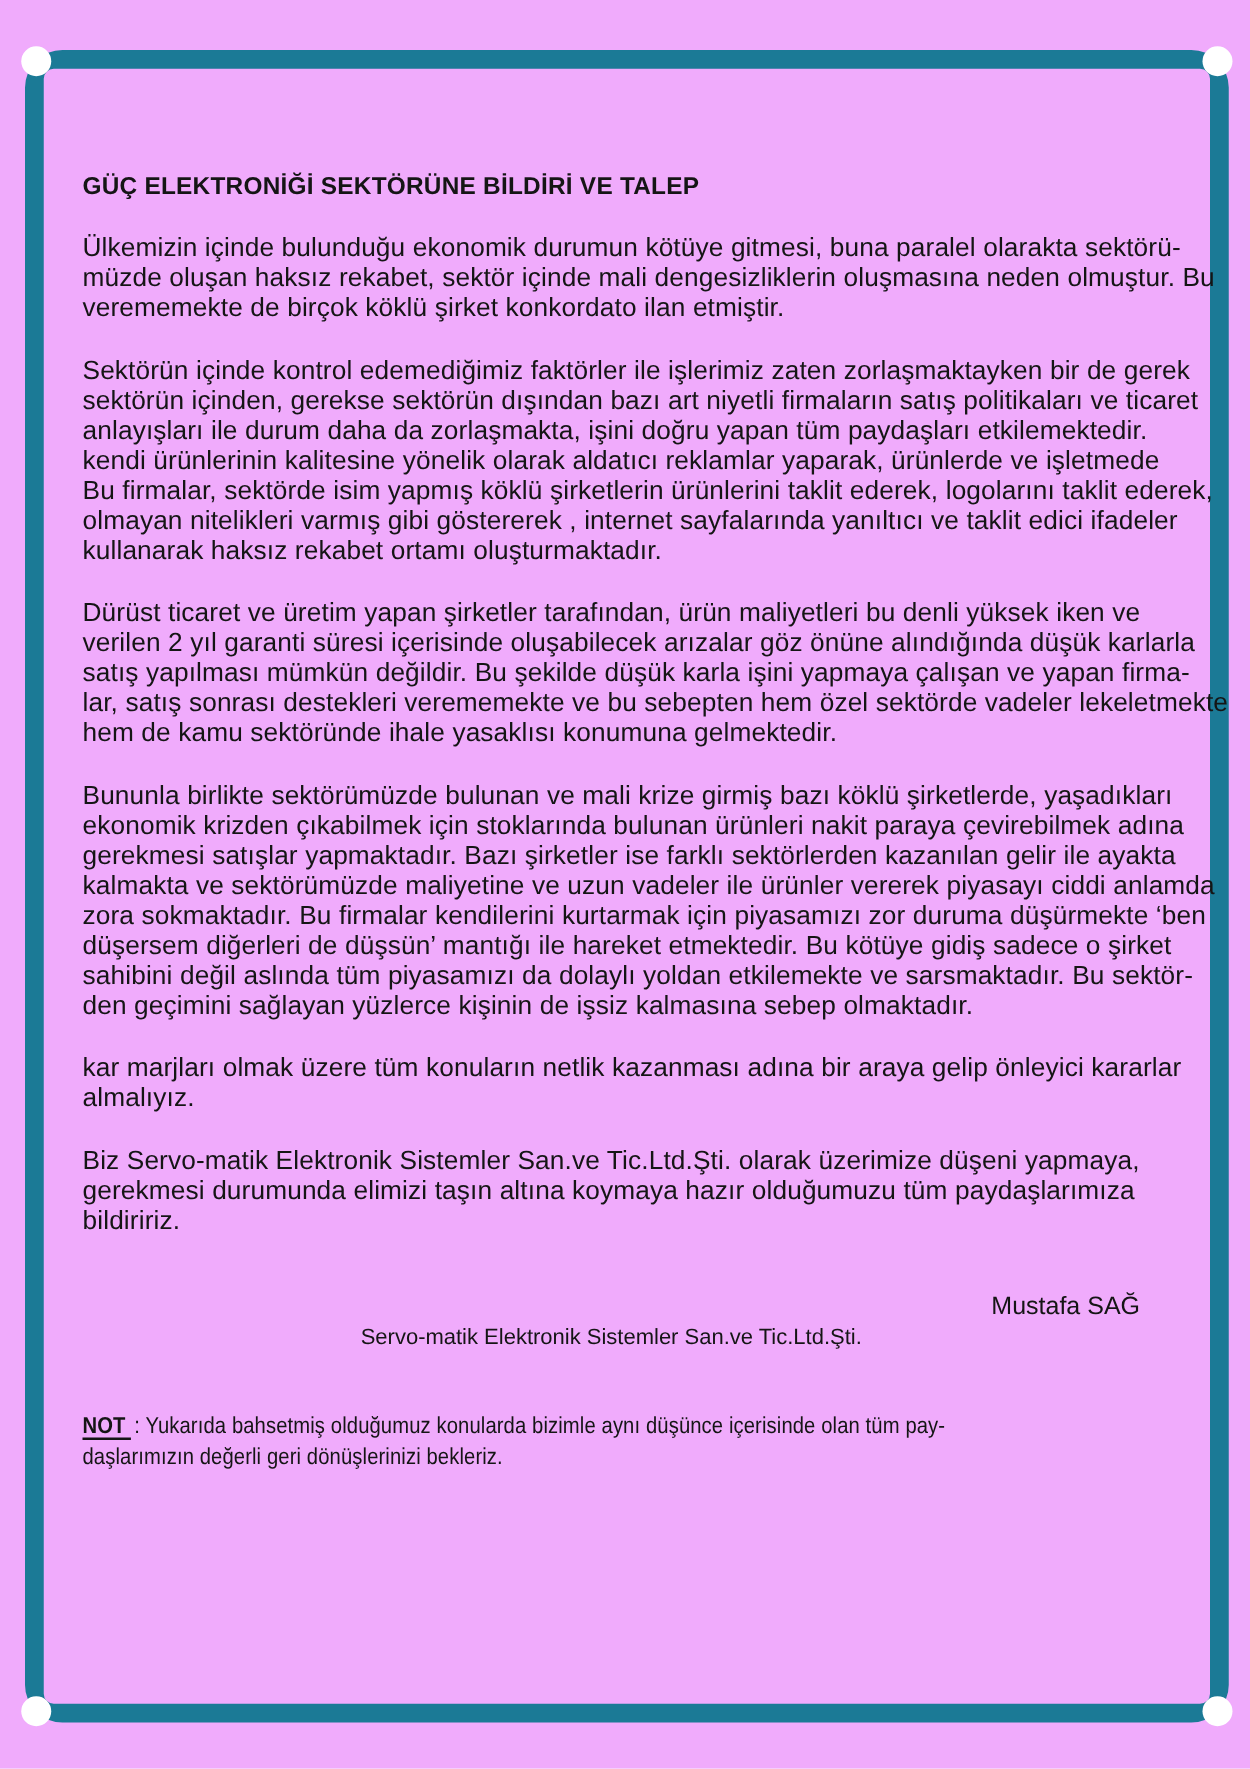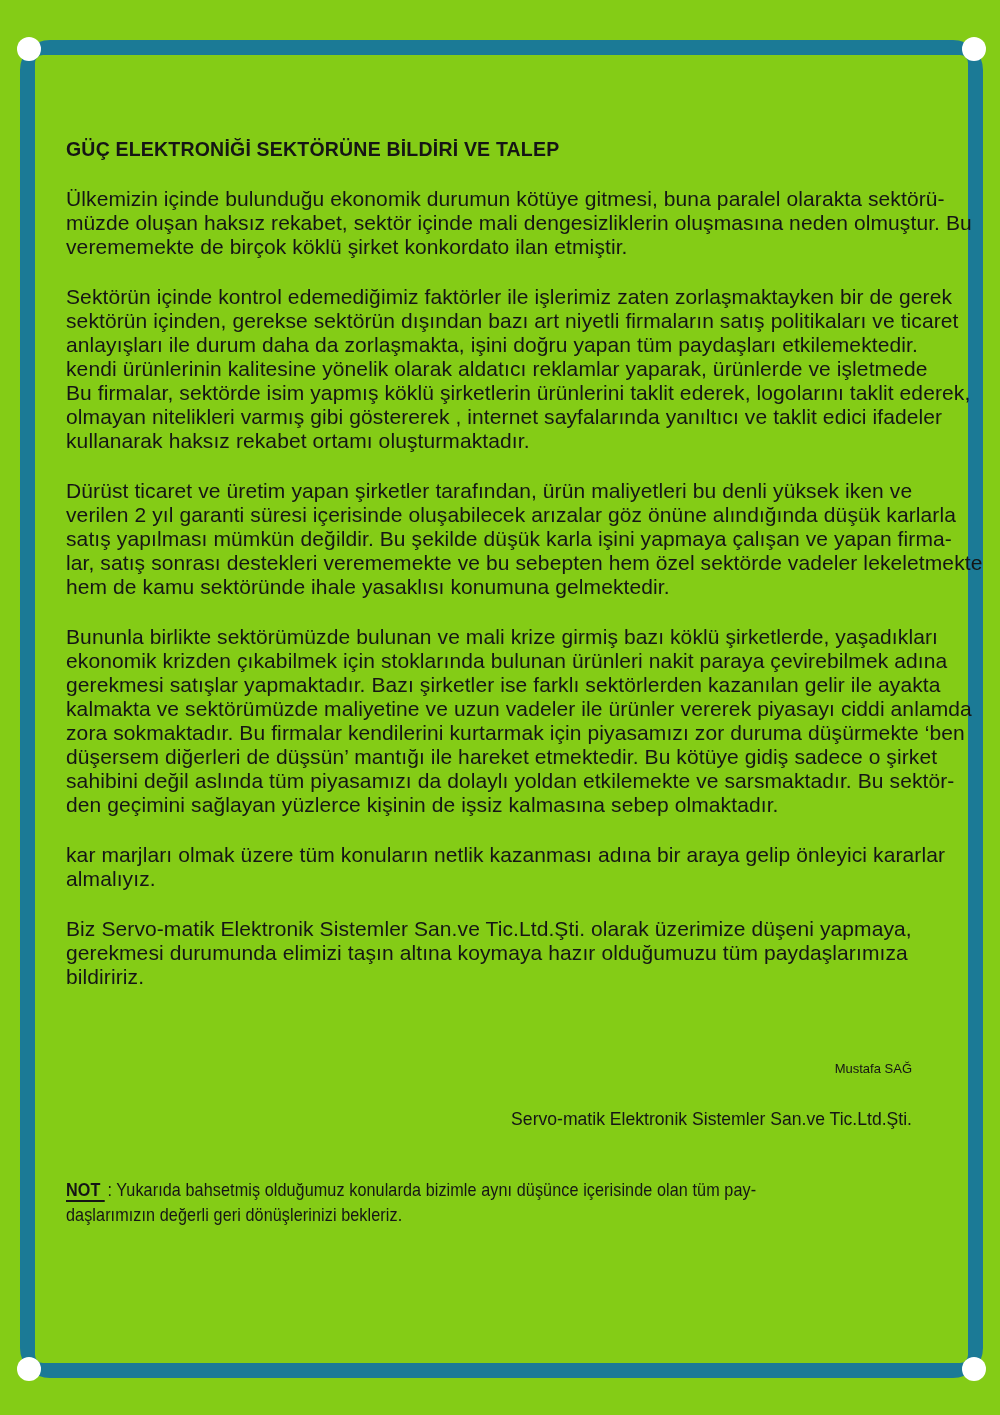--- a/index.html
+++ b/index.html
@@ -1,20 +1,20 @@
 <!DOCTYPE html>
 <html><head>
 <meta charset="utf-8">
 <style>
   * { margin:0; padding:0; box-sizing:border-box; }
   html,body { background:#ffffff; }
   .page {
     position:relative;
     width:1000px; height:1415px;
-    background:#84cc16;
+    background:#f0abfc;
     font-family:"Liberation Sans", sans-serif;
     color:#151515;
     overflow:hidden;
   }
   .frame-svg { position:absolute; left:0; top:0; width:1000px; height:1415px; }
   .content {
     position:absolute;
     left:66px; top:138px; width:872px;
   }
   .doc-title {
@@ -26,30 +26,29 @@
   }
   .para { margin-bottom:26px; }
   .ln {
     font-size:21px;
     line-height:24px;
     height:24px;
     white-space:nowrap;
     letter-spacing:0.1px;
   }
   .sig-name {
-    margin-top:68px;
+    margin-top:44px;
     text-align:right;
     padding-right:26px;
-    font-size:13px;
+    font-size:20px;
     line-height:24px;
     white-space:nowrap;
   }
   .sig-company {
-    margin-top:26px;
-    text-align:right;
+    text-align:center;
     padding-right:26px;
     font-size:17.6px;
     line-height:24px;
     white-space:nowrap;
   }
   .note {
     margin-top:46px;
     width:992px;
     transform:scaleX(0.88);
     transform-origin:left top;

